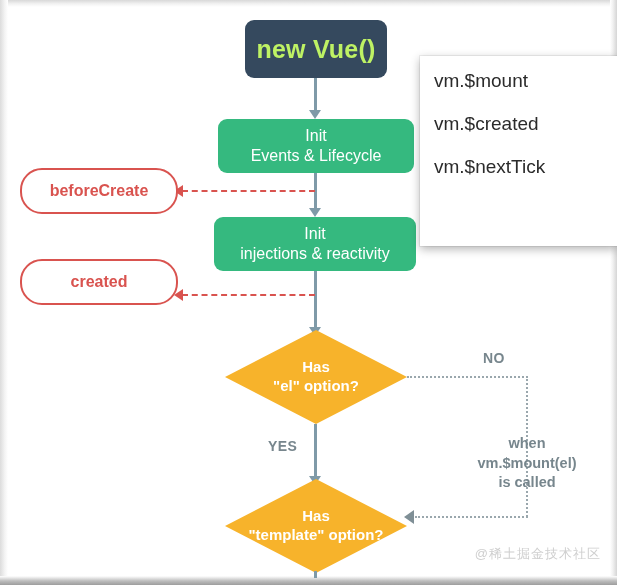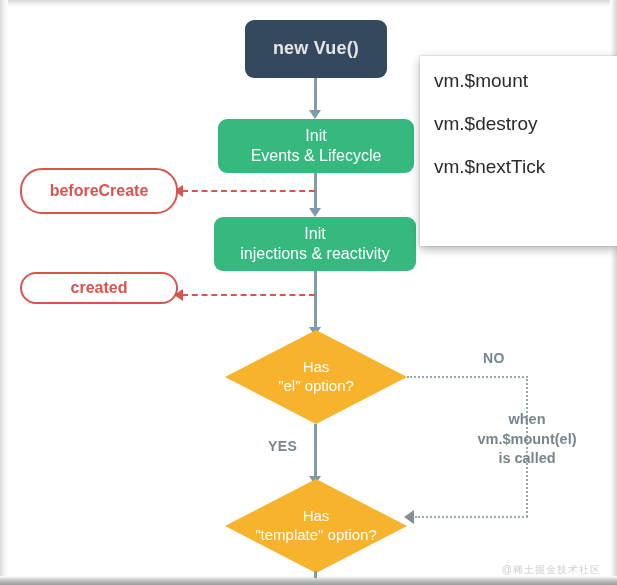--- a/index.html
+++ b/index.html
@@ -41,22 +41,22 @@
     display: flex;
     align-items: center;
     justify-content: center;
     text-align: center;
     line-height: 1.22;
   }
 
   .node-root {
     border-radius: 9px;
     background: #35495e;
-    color: #e5e5e5;
-    font-size: 18px;
+    color: #bef264;
+    font-size: 25px;
     font-weight: bold;
     letter-spacing: 0.2px;
   }
 
   .node-init {
     border-radius: 9px;
     background: #35b97f;
     color: #ffffff;
     font-size: 16px;
     font-weight: normal;
@@ -83,20 +83,21 @@
   }
   .diamond-label {
     position: absolute;
     left: 0; top: 0; width: 100%; height: 100%;
     display: flex; align-items: center; justify-content: center;
     text-align: center;
     color: #ffffff;
     font-size: 15px;
     line-height: 1.25;
     white-space: nowrap;
+    font-weight: bold;
   }
 
   
   .conn-line {
     position: absolute;
     background: #7f9aa8;
   }
   .conn-arrow-down {
     position: absolute;
     width: 0; height: 0;
@@ -145,20 +146,21 @@
     letter-spacing: 0.4px;
   }
   .note-block {
     position: absolute;
     color: #77868d;
     font-size: 14.5px;
     font-weight: bold;
     line-height: 1.35;
     text-align: center;
     white-space: pre-line;
+    margin-top: 24px;
   }
 
   
   .api-panel {
     position: absolute;
     left: 420px;
     top: 56px;
     width: 197px;
     height: 190px;
     background: #ffffff;
@@ -170,23 +172,23 @@
     font-size: 19px;
     color: #2b2b2b;
     margin-bottom: 21px;
     white-space: nowrap;
   }
 
   
   .watermark {
     position: absolute;
     right: 16px;
-    bottom: 8px;
+    bottom: 22px;
     color: #cfcfcf;
-    font-size: 10px;
+    font-size: 13px;
     letter-spacing: 1px;
   }
 </style>
 </head>
 <body>
 
 <div id="page">
 
   <div class="edge-top"></div>
   <div class="edge-left"></div>
@@ -211,21 +213,21 @@
 
   <div class="node node-init" style="left:214px; top:217px; width:202px; height:54px; white-space:pre-line;">Init
 injections &amp; reactivity</div>
 
   <div class="conn-line" style="left:314px; top:271px; width:3px; height:62px;"></div>
   <div class="conn-arrow-down" style="left:309px; top:327px;"></div>
 
   <div class="dot-h-red" style="left:182px; top:294px; width:133px;"></div>
   <div class="arrow-left-red" style="left:174px; top:289px;"></div>
 
-  <div class="node node-hook" style="left:20px; top:272px; width:158px; height:32px;">created</div>
+  <div class="node node-hook" style="left:20px; top:259px; width:158px; height:46px;">created</div>
 
   <div class="diamond-wrap" style="left:225px; top:330px; width:182px; height:94px;">
     <div class="diamond-shape"></div>
     <div class="diamond-label" style="white-space:pre-line;">Has
 "el" option?</div>
   </div>
 
   <div class="conn-line" style="left:314px; top:424px; width:3px; height:58px;"></div>
   <div class="conn-arrow-down" style="left:309px; top:476px;"></div>
   <div class="branch-label" style="left:268px; top:438px;">YES</div>
@@ -243,19 +245,19 @@
   <div class="diamond-wrap" style="left:225px; top:479px; width:182px; height:94px;">
     <div class="diamond-shape"></div>
     <div class="diamond-label" style="white-space:pre-line;">Has
 "template" option?</div>
   </div>
 
   <div class="conn-line" style="left:314px; top:571px; width:3px; height:7px;"></div>
 
   <div class="api-panel">
     <div class="api-item">vm.$mount</div>
-    <div class="api-item">vm.$destroy</div>
+    <div class="api-item">vm.$created</div>
     <div class="api-item">vm.$nextTick</div>
   </div>
 
   <div class="watermark">@稀土掘金技术社区</div>
 
 </div>
 
 </body></html>

